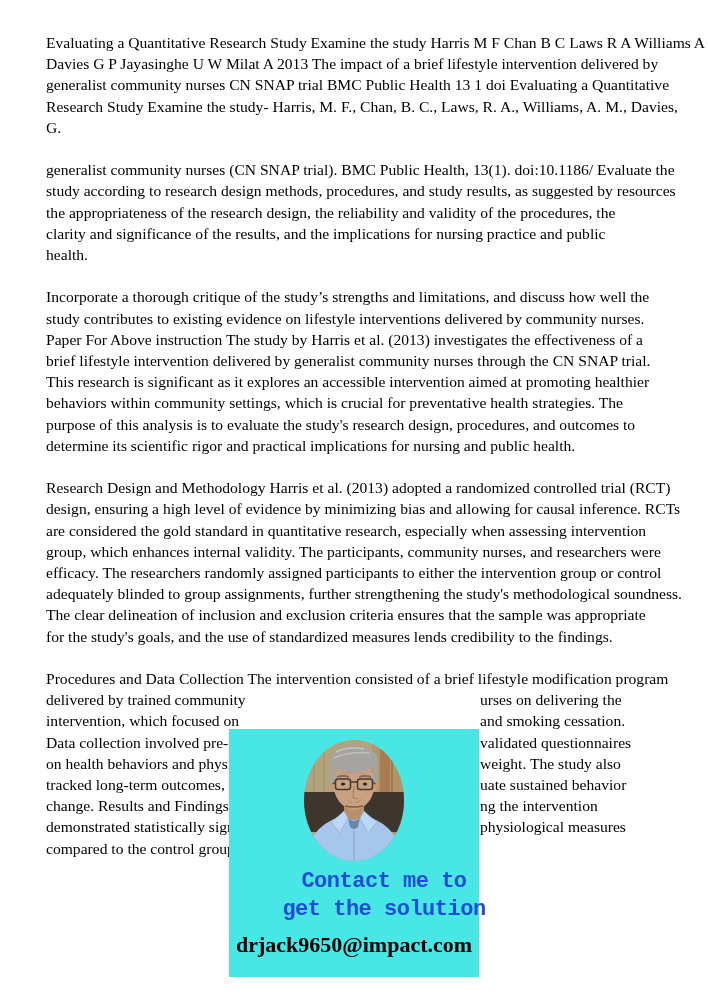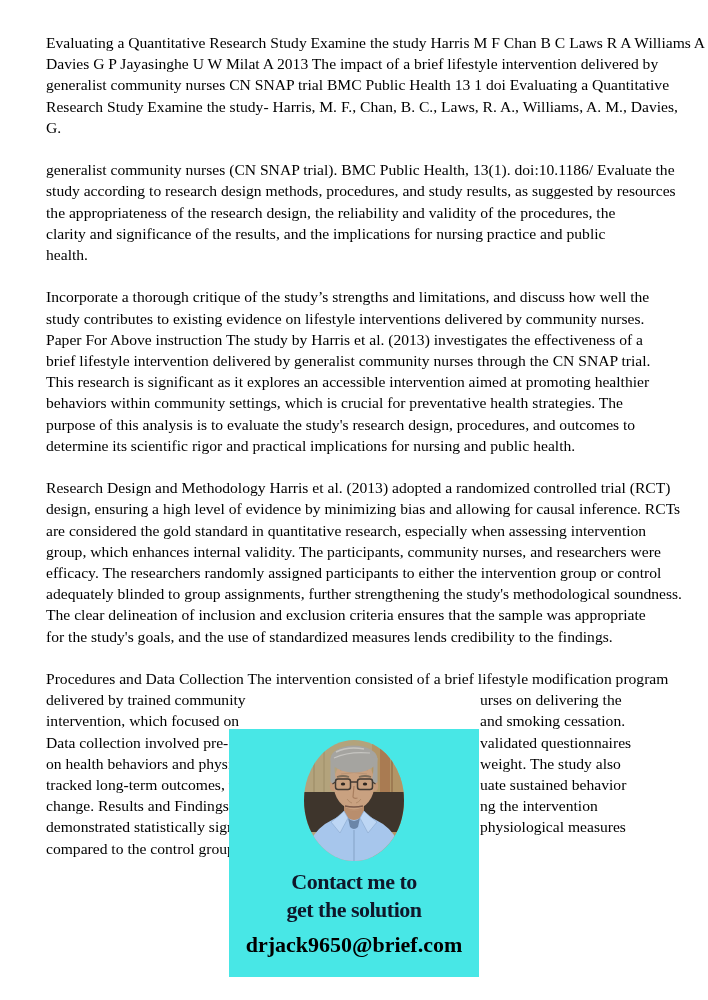--- a/index.html
+++ b/index.html
@@ -33,26 +33,27 @@
   }
   .photo {
     position:absolute;
     left:75px; top:11px;
     width:100px; height:121px;
   }
   .overlay-heading {
     position:absolute;
     top:139px; left:0;
     width:100%;
-    font-family:Liberation Serif, serif;
+    font-family:Liberation Mono, monospace;
     font-weight:bold;
     font-size:22px;
     line-height:28px;
     letter-spacing:-0.5px;
-    color:#0f172a;
+    color:#1d4ed8;
+    padding-left:30px;
   }
   .overlay-email {
     position:absolute;
     top:203px; left:0;
     width:100%;
     font-family:"Liberation Serif", serif;
     font-weight:bold;
     font-size:22px;
     color:#000000;
   }
@@ -172,16 +173,16 @@
         <path d="M60,71 L56,78 L64,93 L73,82 Q66,77 60,71 Z" fill="#bdd6f4" stroke="#8aa8cc" stroke-width="0.6"></path>
 
         <line x1="50" y1="90" x2="50" y2="121" stroke="#88a6ca" stroke-width="1.1"></line>
       </g>
     </svg>
 
     <div class="overlay-heading">
       <div>Contact me to</div>
       <div>get the solution</div>
     </div>
-    <div class="overlay-email">drjack9650@brief.com</div>
+    <div class="overlay-email">drjack9650@impact.com</div>
   </div>
 
 </div>
 
 </body></html>

